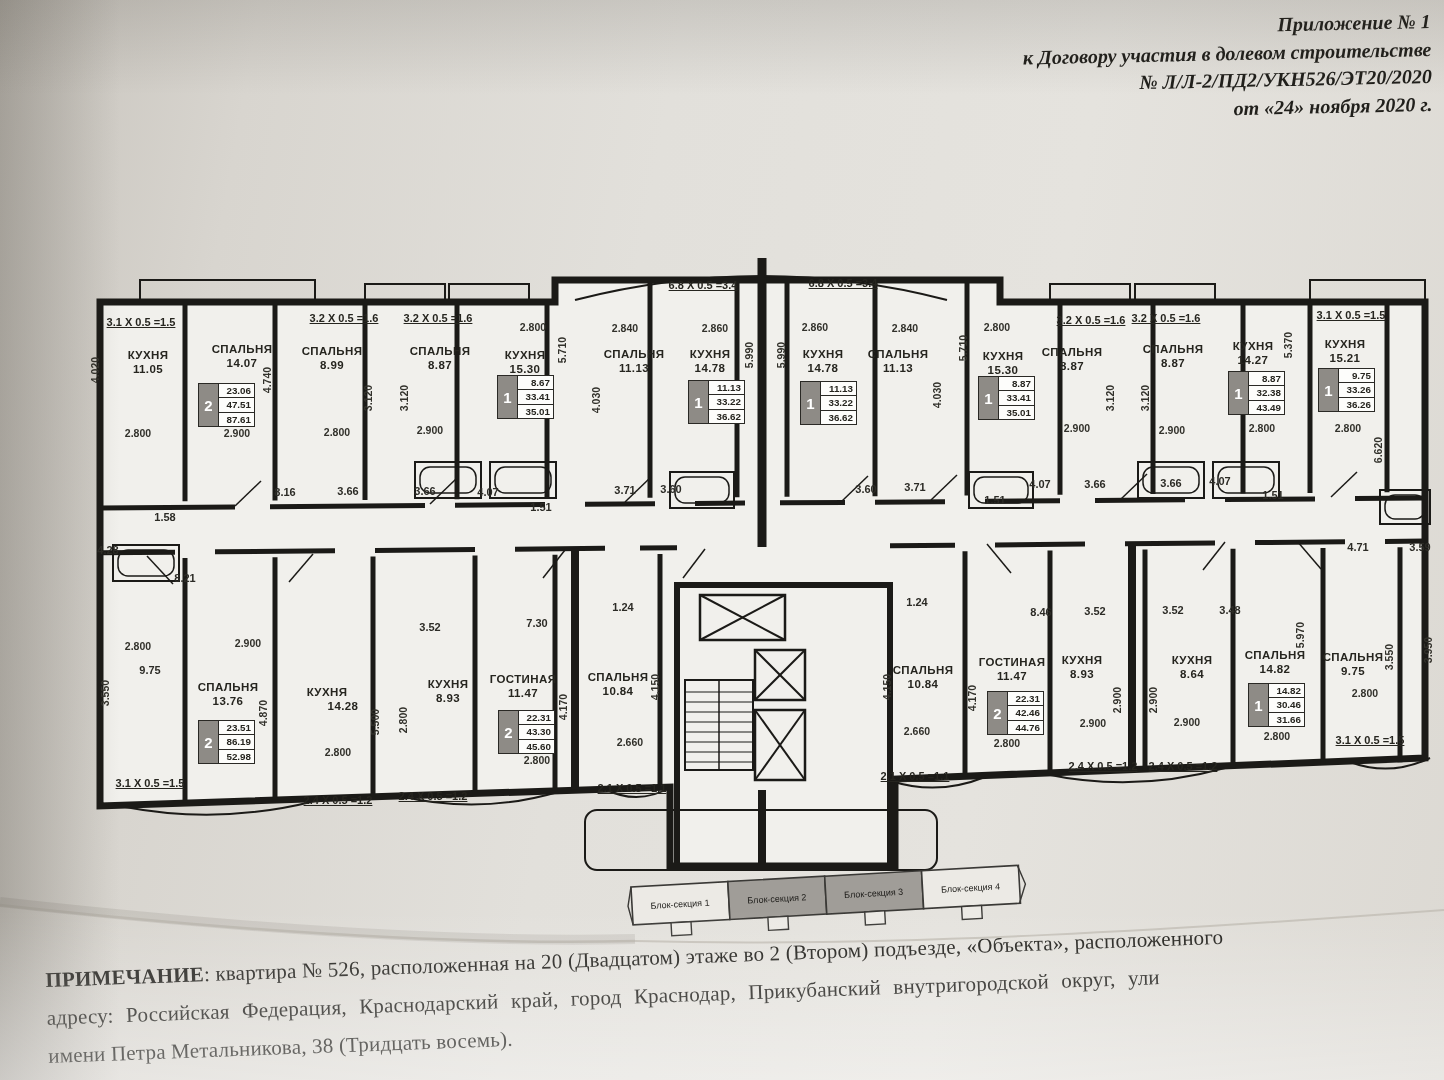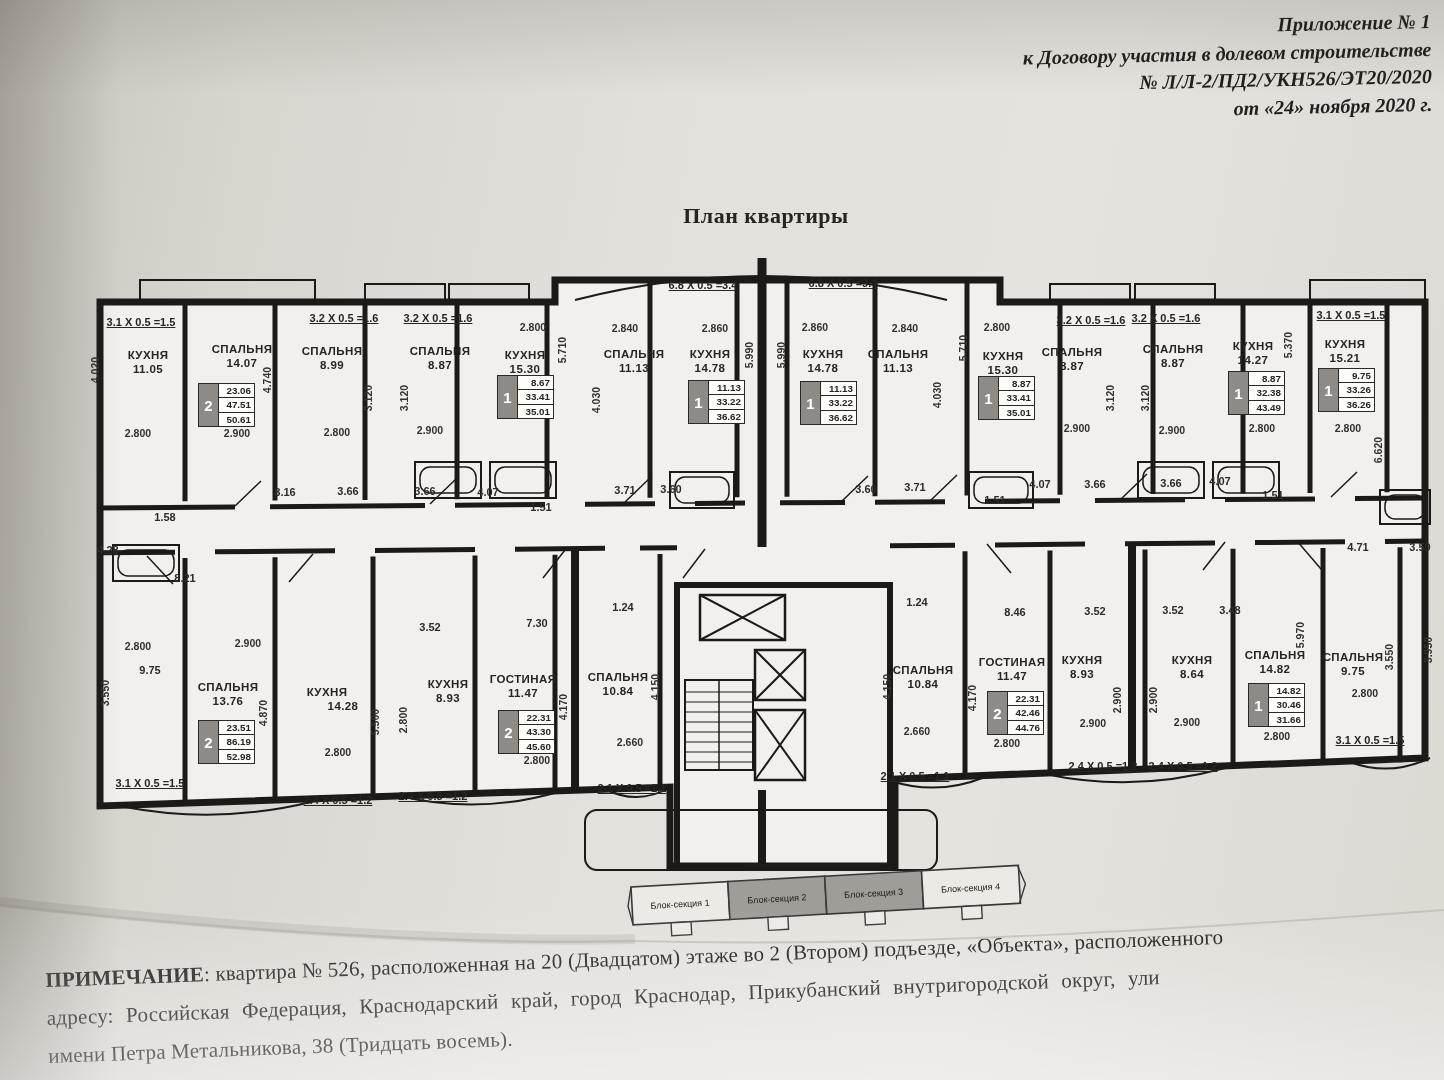--- a/index.html
+++ b/index.html
@@ -51,21 +51,20 @@
 
 <div class="page">
 
   <div class="header">
     <div>Приложение № 1</div>
     <div>к Договору участия в долевом строительстве</div>
     <div>№ Л/Л-2/ПД2/УКН526/ЭТ20/2020</div>
     <div>от «24» ноября 2020 г.</div>
   </div>
 
-  <div class="title">План квартиры</div>
 
   <div class="plan">
     <svg id="walls" width="1355" height="630" viewBox="0 0 1355 630">
         <path d="M15,52 H470 V30 H915 V52 H1340 V508 L810,529 V616 H585 V537 L15,556 Z" fill="#f1f0ec" stroke="#1b1a17" stroke-width="7"></path>
         <line x1="15" y1="257.889" x2="150" y2="256.89" stroke="#1b1a17" stroke-width="5"></line>
         <line x1="185" y1="256.631" x2="340" y2="255.484" stroke="#1b1a17" stroke-width="5"></line>
         <line x1="370" y1="255.262" x2="460" y2="254.596" stroke="#1b1a17" stroke-width="5"></line>
         <line x1="500" y1="254.3" x2="570" y2="253.782" stroke="#1b1a17" stroke-width="5"></line>
         <line x1="610" y1="253.486" x2="660" y2="253.11599999999999" stroke="#1b1a17" stroke-width="5"></line>
         <line x1="695" y1="252.857" x2="760" y2="252.376" stroke="#1b1a17" stroke-width="5"></line>
@@ -367,30 +366,30 @@
         <div class="lab" style="left: 1273px; top: 297px;">4.71</div>
         <div class="lab" style="left: 1335px; top: 297px;">3.59</div>
         <div class="lab" style="left: 80px; top: 267px;">1.58</div>
         <div class="lab" style="left: 23px; top: 300px;">4.28</div>
         <div class="lab" style="left: 100px; top: 328px;">8.21</div>
         <div class="lab" style="left: 65px; top: 420px;">9.75</div>
         <div class="lab" style="left: 452px; top: 373px;">7.30</div>
         <div class="lab" style="left: 345px; top: 377px;">3.52</div>
         <div class="lab" style="left: 538px; top: 357px;">1.24</div>
         <div class="lab" style="left: 832px; top: 352px;">1.24</div>
-        <div class="lab" style="left: 930px; top: 362px; text-align: center;">8.46</div>
+        <div class="lab" style="left: 956px; top: 362px; text-align: center;">8.46</div>
         <div class="lab" style="left: 1010px; top: 361px;">3.52</div>
         <div class="lab" style="left: 1088px; top: 360px;">3.52</div>
         <div class="lab" style="left: 1145px; top: 360px;">3.48</div>
         <div class="tag" style="left: 113px; top: 133px;">
           <div class="tag-n">2</div>
           <div class="tag-vals">
             <div class="tag-v">23.06</div>
             <div class="tag-v">47.51</div>
-            <div class="tag-v">50.61</div>
+            <div class="tag-v">87.61</div>
           </div>
         </div>
         <div class="tag" style="left: 412px; top: 125px;">
           <div class="tag-n">1</div>
           <div class="tag-vals">
             <div class="tag-v">8.67</div>
             <div class="tag-v">33.41</div>
             <div class="tag-v">35.01</div>
           </div>
         </div>

